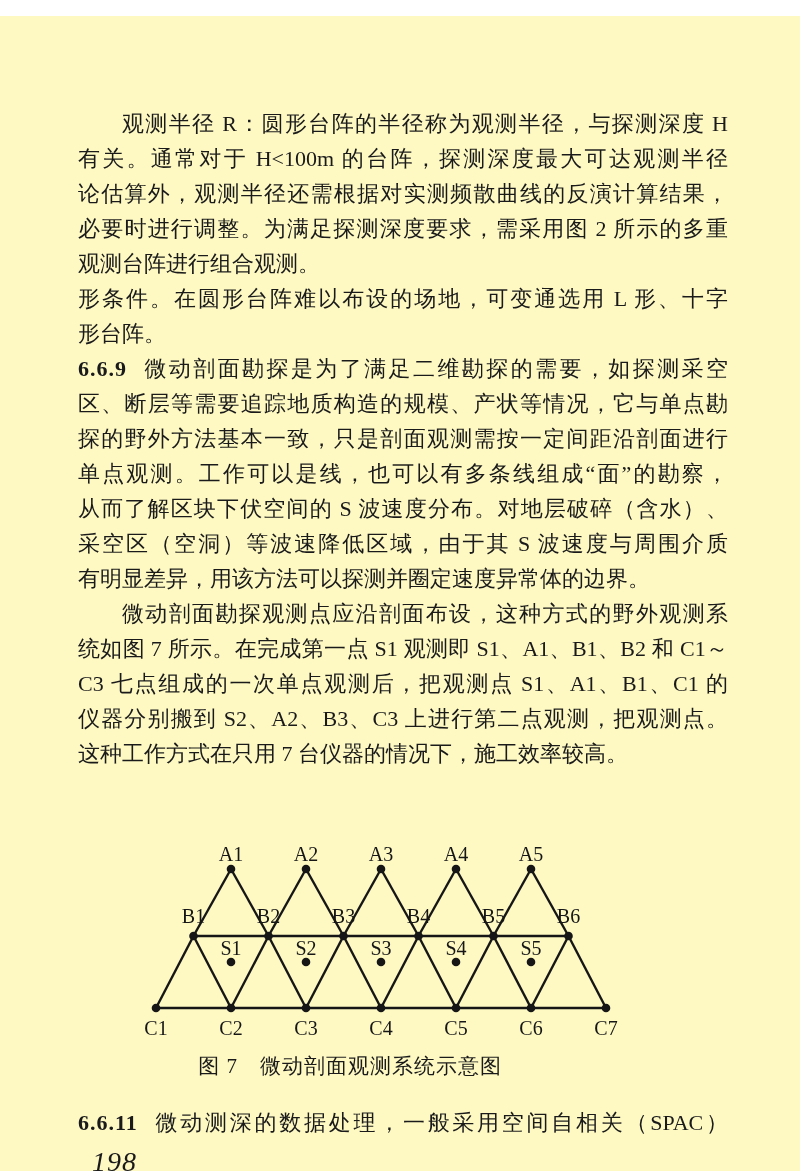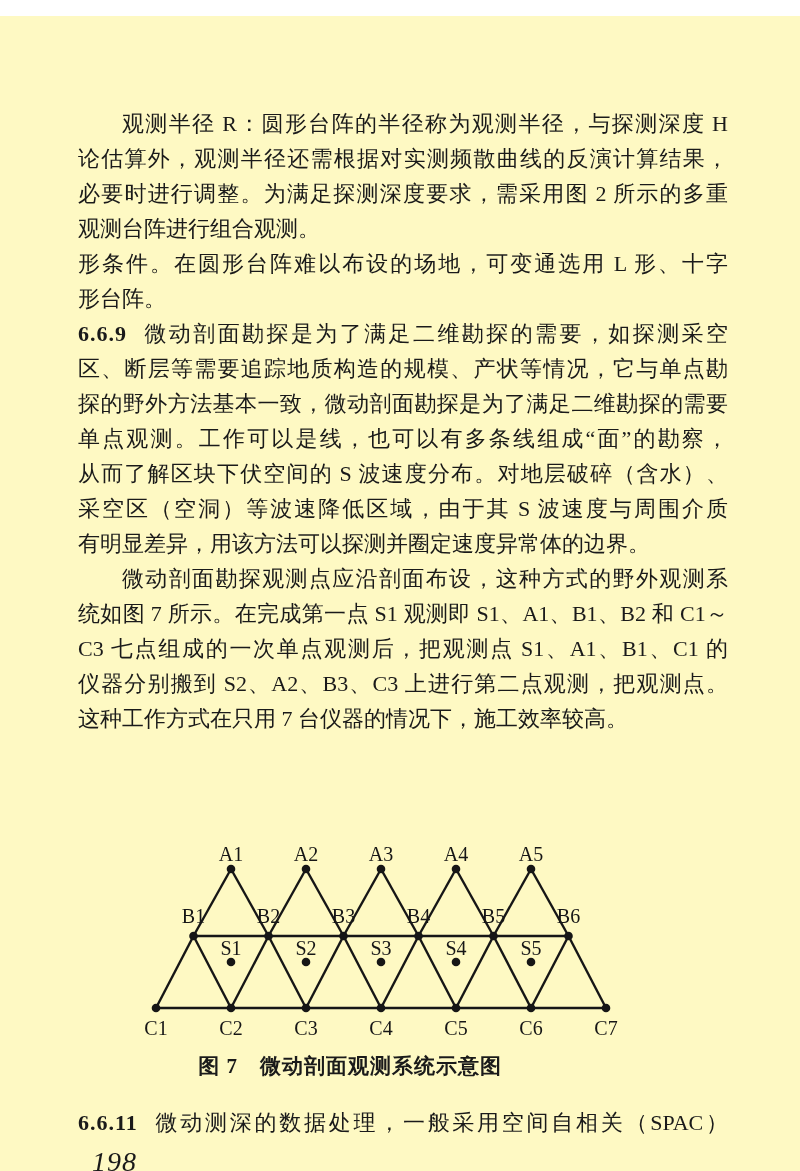--- a/index.html
+++ b/index.html
@@ -19,21 +19,21 @@
     height:35px;line-height:35px;font-size:22px;
     text-align:justify;text-align-last:justify;
     white-space:normal;
   }
   .line.end{text-align-last:left;}
   .line.indent{text-indent:44px;}
   .sec-num{font-weight:bold;margin-right:15px;letter-spacing:1px;}
   .figure-svg{position:absolute;left:118px;top:824px;width:524px;height:200px;}
   .caption{
     position:absolute;left:0;top:1036px;width:700px;
-    text-align:center;font-size:21px;font-weight:bold;
+    text-align:center;font-size:21px;font-weight:normal;
     letter-spacing:1px;
   }
   .closing{
     position:absolute;left:78px;top:1089px;width:650px;
   }
   .page-number{
     position:absolute;left:92px;top:1130px;
     font-size:28px;font-style:italic;letter-spacing:1px;
   }
   svg text{
@@ -41,28 +41,29 @@
     font-size:20px;fill:#161616;
   }
 </style>
 </head>
 <body>
 
 <div class="page">
 
   <div id="body-lines" class="body-text">
       <div class="line indent">观测半径 R：圆形台阵的半径称为观测半径，与探测深度 H</div>
+      <div class="line">有关。通常对于 H&lt;100m 的台阵，探测深度最大可达观测半径</div>
       <div class="line">论估算外，观测半径还需根据对实测频散曲线的反演计算结果，</div>
       <div class="line">必要时进行调整。为满足探测深度要求，需采用图 2 所示的多重</div>
       <div class="line end">观测台阵进行组合观测。</div>
       <div class="line">形条件。在圆形台阵难以布设的场地，可变通选用 L 形、十字</div>
       <div class="line end">形台阵。</div>
       <div class="line"><span class="sec-num">6.6.9</span><span>微动剖面勘探是为了满足二维勘探的需要，如探测采空</span></div>
       <div class="line">区、断层等需要追踪地质构造的规模、产状等情况，它与单点勘</div>
-      <div class="line">探的野外方法基本一致，微动剖面勘探是为了满足二维勘探的需要</div>
+      <div class="line">探的野外方法基本一致，只是剖面观测需按一定间距沿剖面进行</div>
       <div class="line">单点观测。工作可以是线，也可以有多条线组成“面”的勘察，</div>
       <div class="line">从而了解区块下伏空间的 S 波速度分布。对地层破碎（含水）、</div>
       <div class="line">采空区（空洞）等波速降低区域，由于其 S 波速度与周围介质</div>
       <div class="line end">有明显差异，用该方法可以探测并圈定速度异常体的边界。</div>
       <div class="line indent">微动剖面勘探观测点应沿剖面布设，这种方式的野外观测系</div>
       <div class="line">统如图 7 所示。在完成第一点 S1 观测即 S1、A1、B1、B2 和 C1～</div>
       <div class="line">C3 七点组成的一次单点观测后，把观测点 S1、A1、B1、C1 的</div>
       <div class="line">仪器分别搬到 S2、A2、B3、C3 上进行第二点观测，把观测点。</div>
       <div class="line end">这种工作方式在只用 7 台仪器的情况下，施工效率较高。</div>
     </div>

